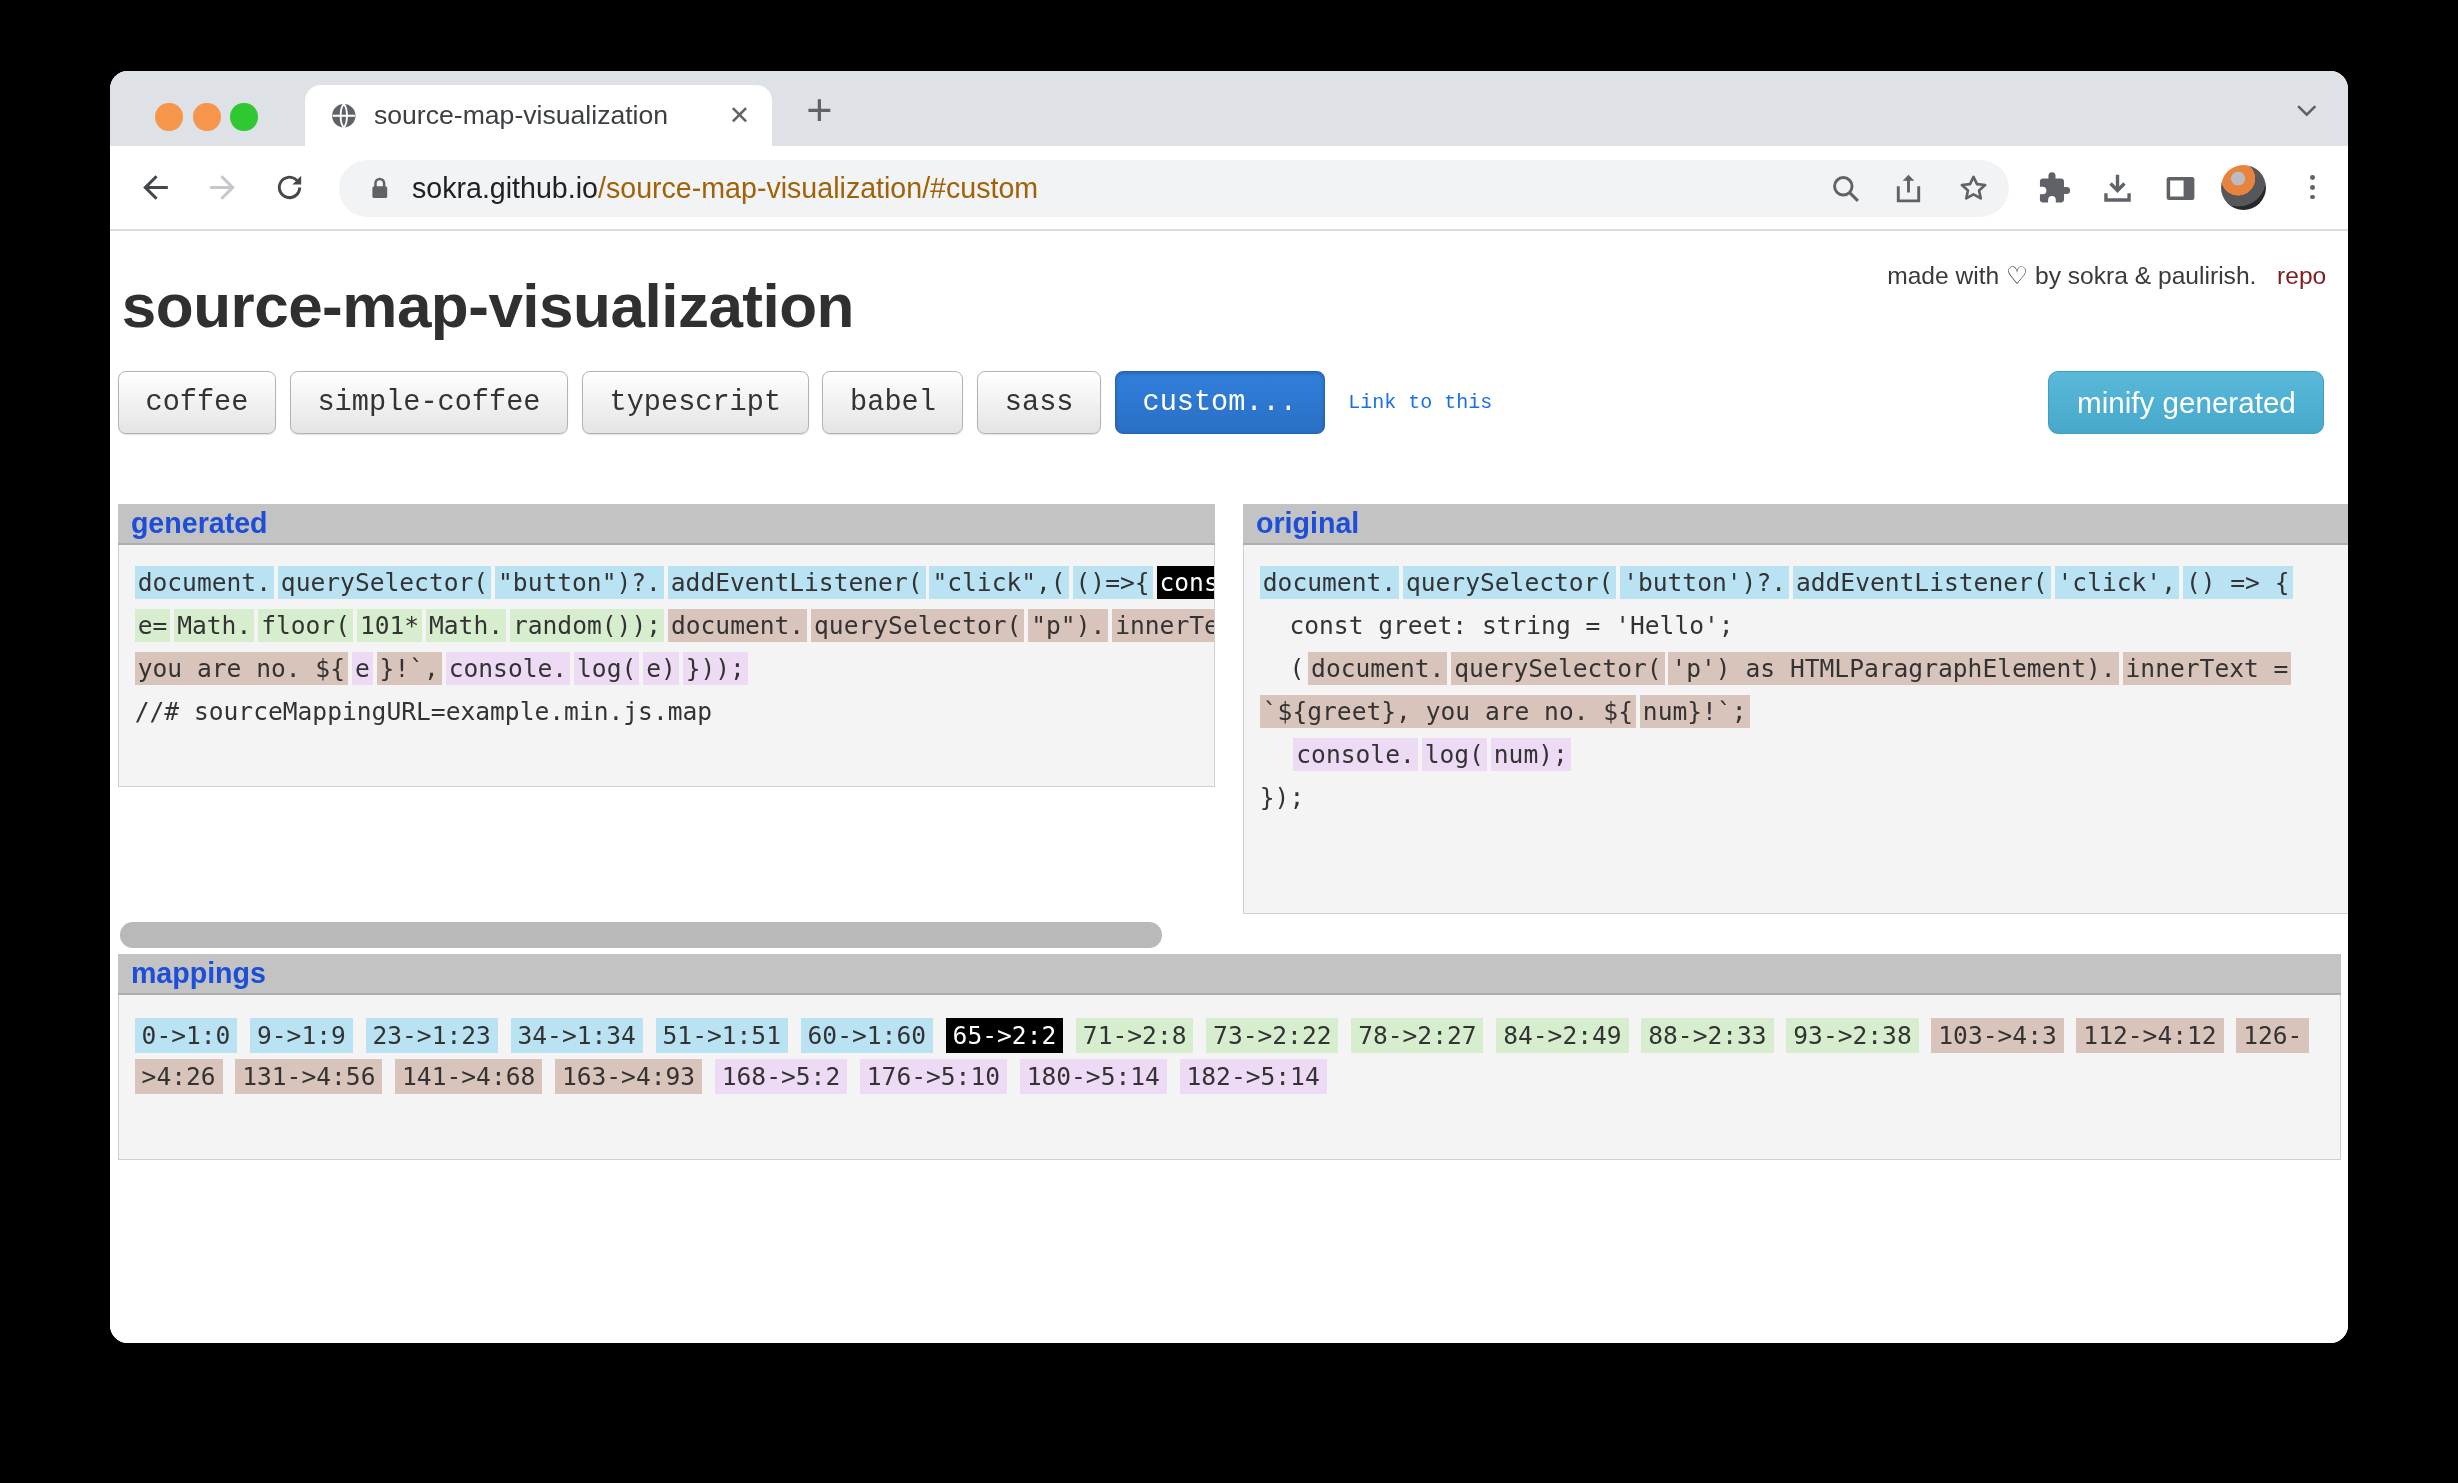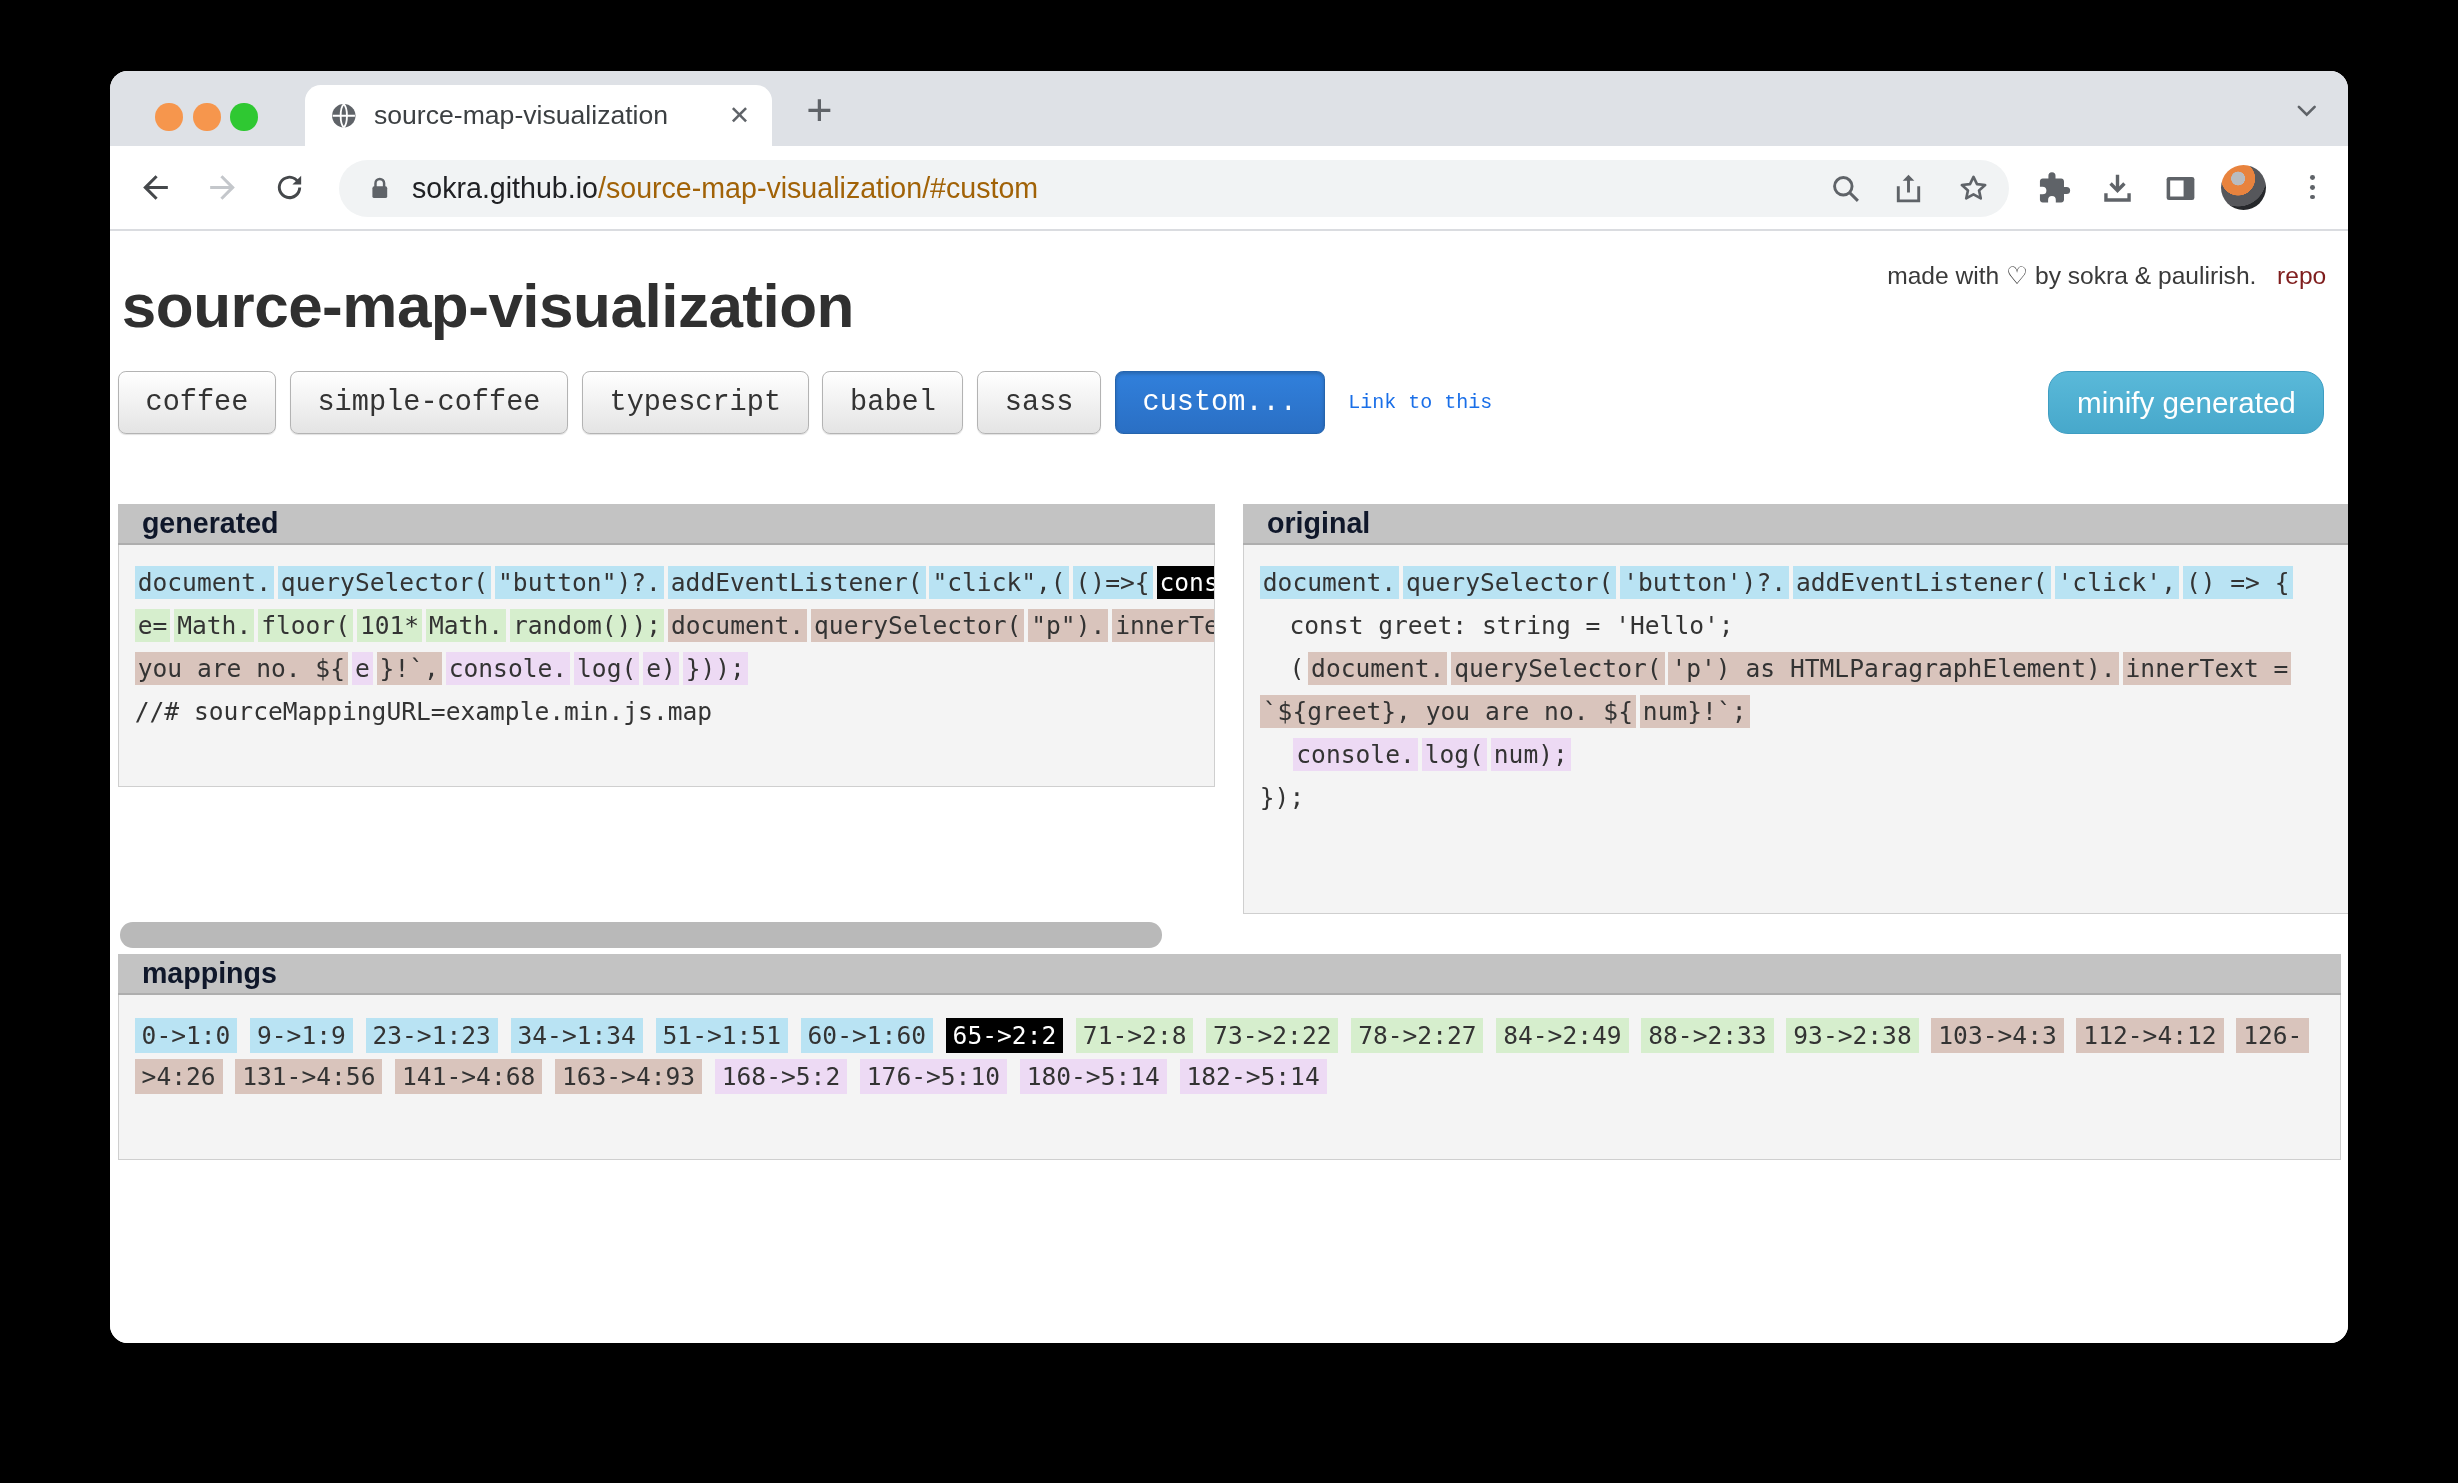--- a/index.html
+++ b/index.html
@@ -43,28 +43,28 @@
   .credit .heart{font-family:"DejaVu Sans", sans-serif;}
   .credit a{color:#7f1d1d;text-decoration:none;margin-left:13.8px;}
   h1.page-title{position:absolute;left:11.8px;top:39px;margin:0;font-size:62px;font-weight:bold;color:#303030;letter-spacing:-0.5px;}
   .btnrow{position:absolute;left:7.9px;top:140px;height:63px;display:flex;align-items:center;gap:13.8px;font-family:Liberation Mono, monospace;}
   .btn{height:63px;padding:0 26.6px;font-size:28.6px;color:#333;border:1px solid #b3b3b3;border-radius:7.9px;
     background:linear-gradient(#ffffff,#e4e4e4);box-shadow:0 1px 1px rgba(0,0,0,.12);font-family:inherit;}
   .btn-custom{background:linear-gradient(#3180dc,#2a6fc4);border:1px solid #2564ad;color:#fff;
     box-shadow:inset 0 2px 3.9px rgba(0,0,0,.2);}
   .linkto{font-size:20px;color:#1a6fe8;text-decoration:none;margin-left:9.9px;}
   .btn-minify{position:absolute;right:23.6px;top:140px;height:63px;padding:0 27.6px;font-size:29.6px;color:#fff;
-    background:linear-gradient(#5ab9d9,#47a8cb);border:1px solid #3e9dc2;border-radius:20px;font-family:inherit;}
+    background:linear-gradient(#5ab9d9,#47a8cb);border:1px solid #3e9dc2;border-radius:10px;font-family:inherit;}
   
   .panel{position:absolute;}
   .panel-generated{left:7.9px;top:273px;width:1097px;}
   .panel-original{left:1133px;top:273px;width:1262px;}
   .panel-mappings{left:7.9px;top:723px;width:2223px;}
-  .panel-header{height:39px;background:#c3c3c3;border-bottom:2px solid #aeaeae;color:#0f172a;font-weight:bold;
-    font-size:28.6px;line-height:39px;padding-left:24px;}
+  .panel-header{height:39px;background:#c3c3c3;border-bottom:2px solid #aeaeae;color:#1d4ed8;font-weight:bold;
+    font-size:28.6px;line-height:39px;padding-left:13px;}
   .panel-body{background:#f4f4f4;border:1px solid #cfcfcf;border-top:none;overflow:hidden;
     font-family:"DejaVu Sans Mono", monospace;font-size:24.6px;color:#333;}
   .panel-generated .panel-body{height:225px;padding:15.8px 0 0 15.8px;}
   .panel-original .panel-body{height:352px;padding:15.8px 0 0 15.8px;}
   .panel-mappings .panel-body{height:144px;padding:19.7px 0 0 15.8px;}
   .code-line{line-height:43px;white-space:pre;}
   .tok{white-space:pre;padding:2px 3px;margin-right:3.9px;}
   .panel-mappings .tok{padding:3px 6.9px;margin-right:12.8px;}
   .panel-mappings .code-line{line-height:41px;}
   .tok-blue{background:#b9e3f3;}

